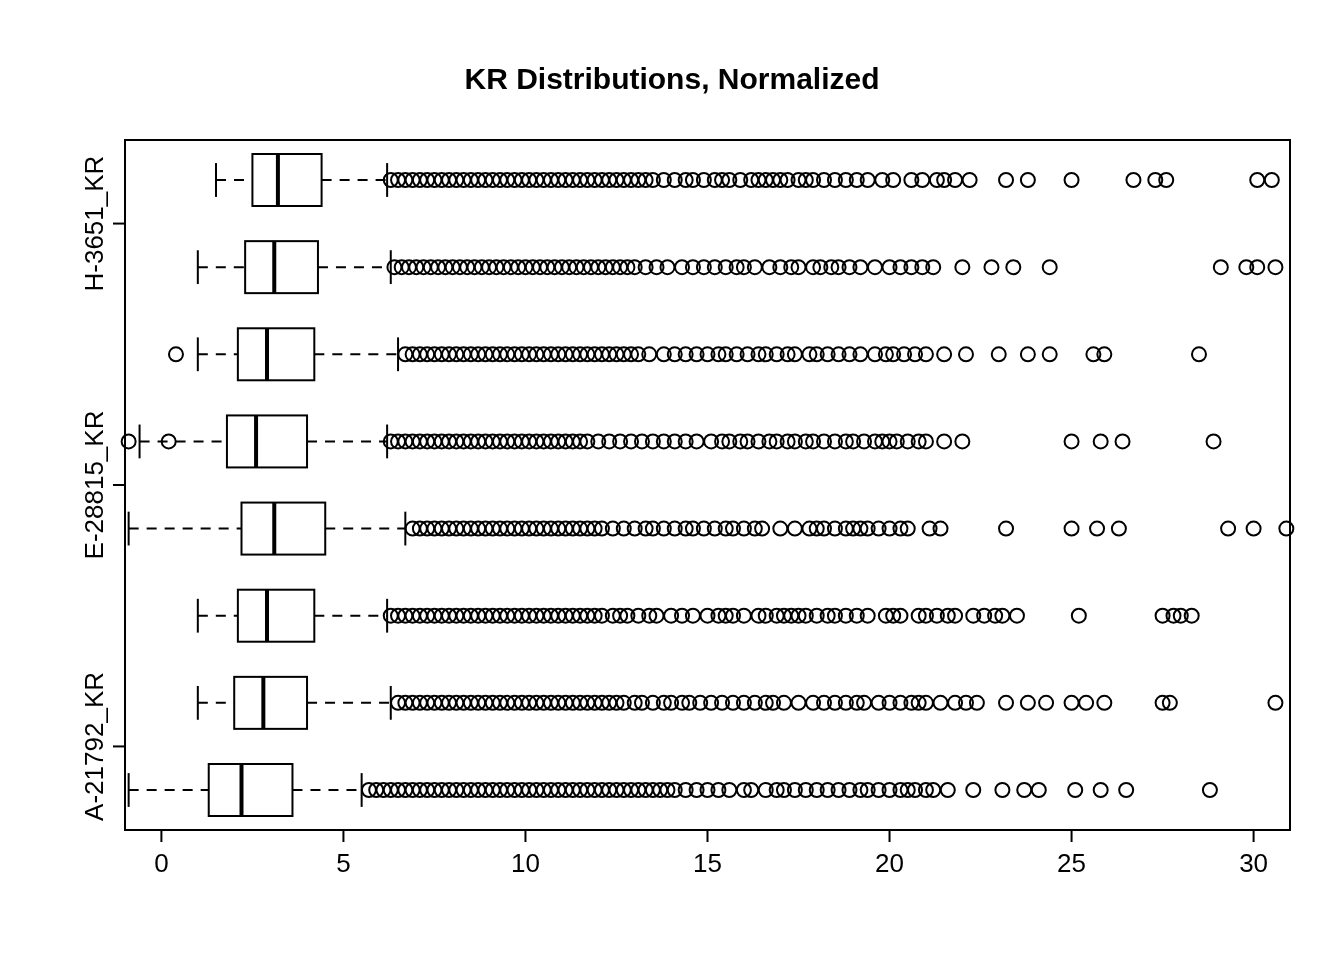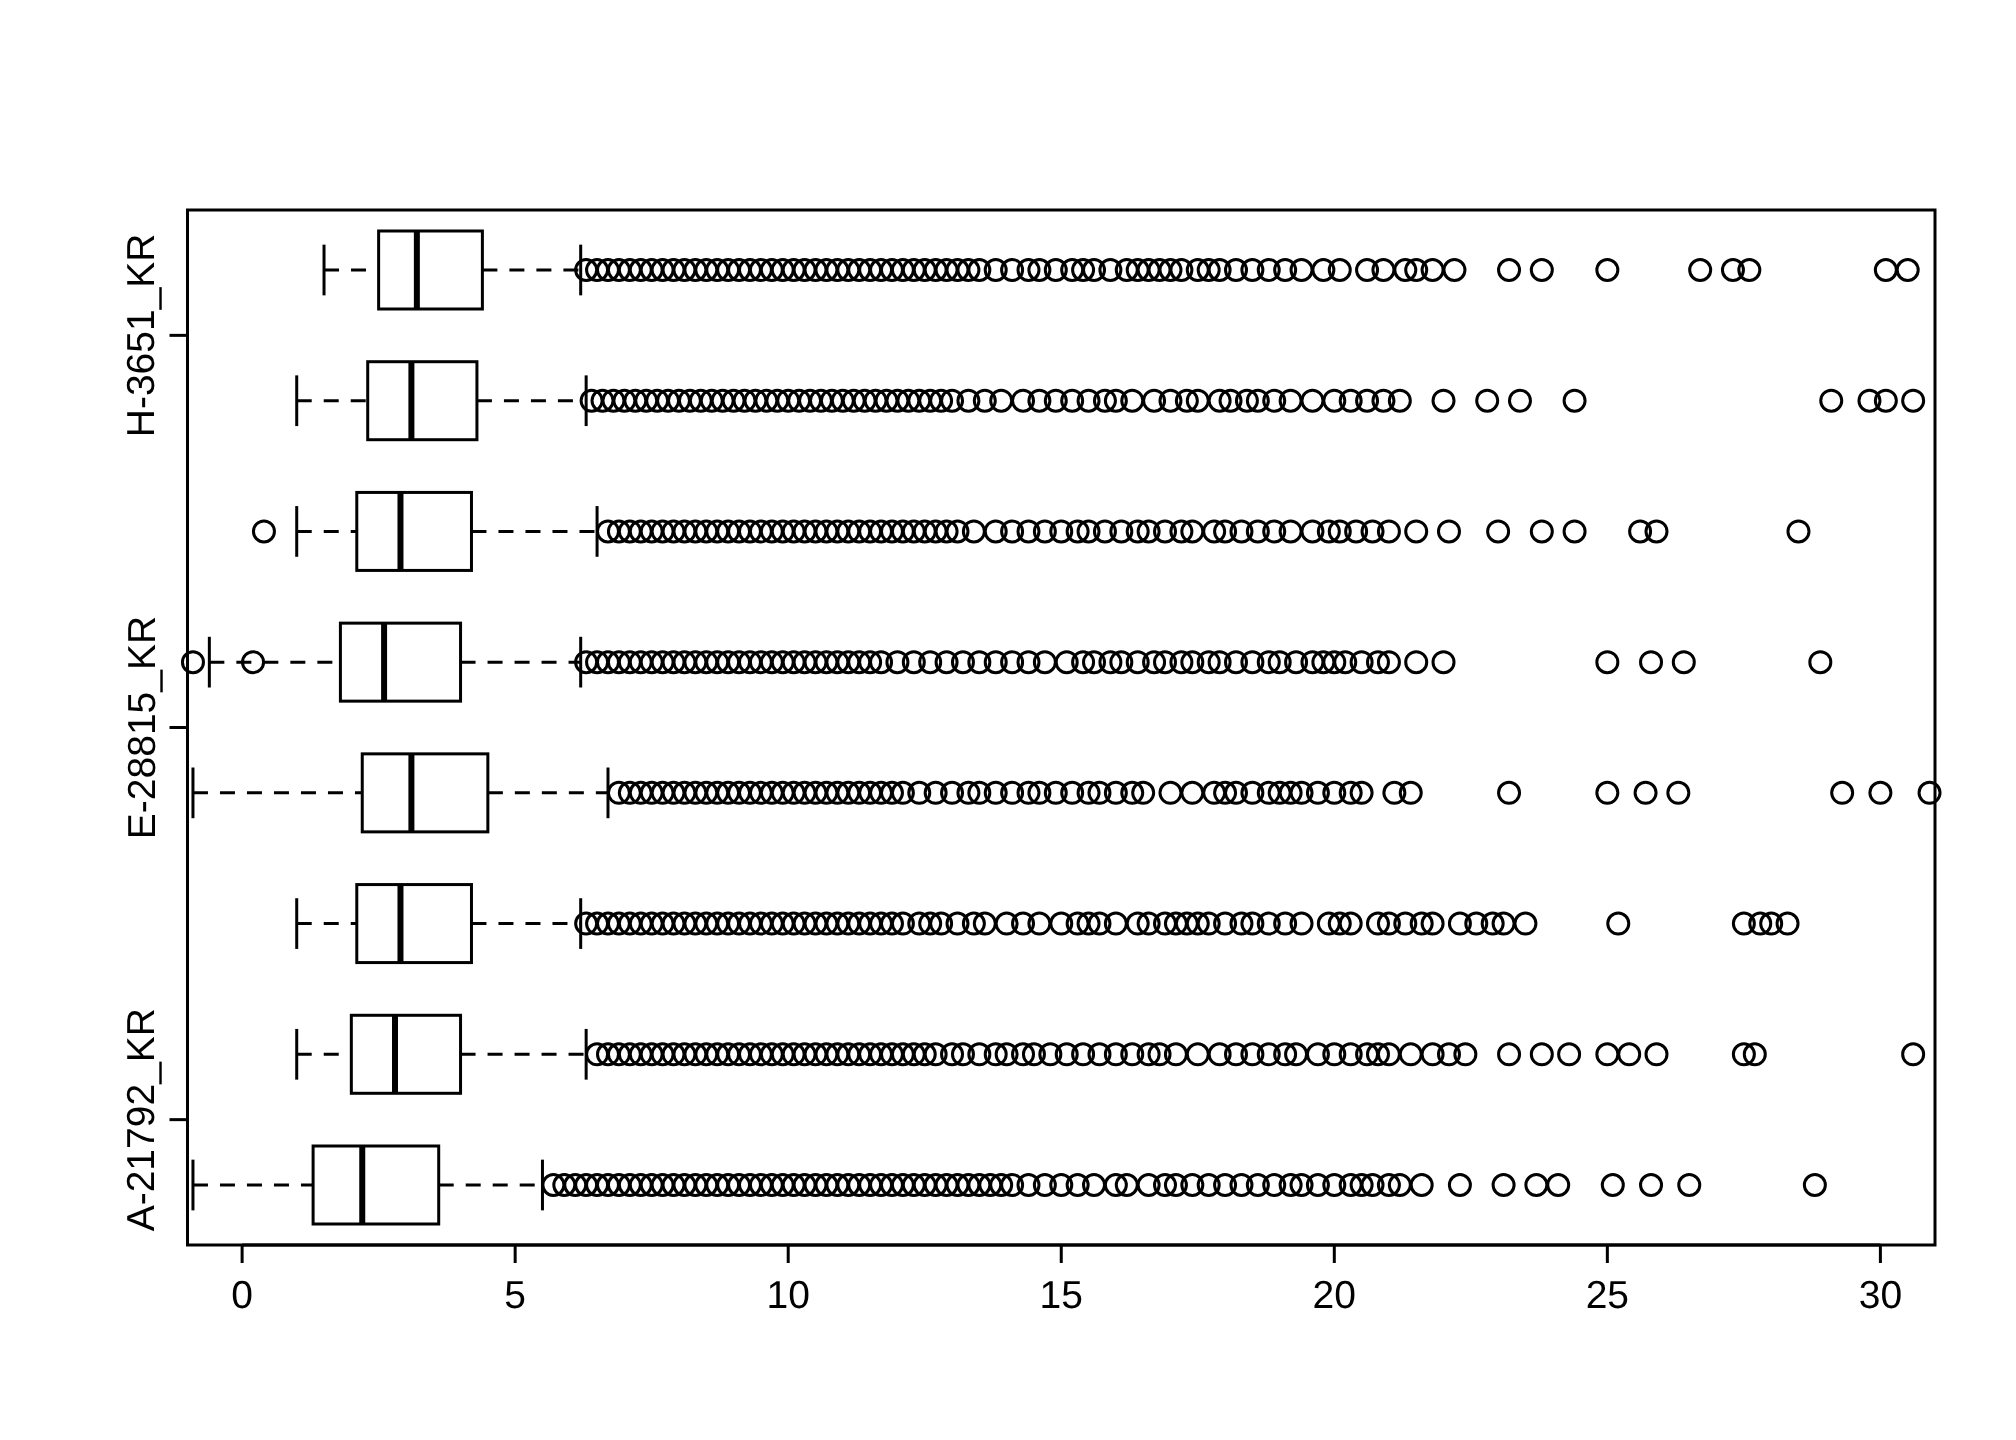--- a/index.html
+++ b/index.html
@@ -25,20 +25,21 @@
     font-weight: bold;
     color: #000;
   }
   svg { display: block; }
   text { font-family: Arial, Helvetica, sans-serif; }
 </style>
 </head>
 <body>
 
 <div class="chart-wrap">
+  <div class="title">KR Distributions, Normalized</div>
   <svg id="svg" width="1344" height="960">
       <rect x="125" y="140" width="1165" height="690" fill="none" stroke="#000" stroke-width="2"></rect>
       <line x1="161.40625" y1="830" x2="161.40625" y2="842" stroke="#000" stroke-width="2"></line>
       <text x="161.40625" y="872" text-anchor="middle" font-size="26" fill="#000">0</text>
       <line x1="343.4375" y1="830" x2="343.4375" y2="842" stroke="#000" stroke-width="2"></line>
       <text x="343.4375" y="872" text-anchor="middle" font-size="26" fill="#000">5</text>
       <line x1="525.46875" y1="830" x2="525.46875" y2="842" stroke="#000" stroke-width="2"></line>
       <text x="525.46875" y="872" text-anchor="middle" font-size="26" fill="#000">10</text>
       <line x1="707.5" y1="830" x2="707.5" y2="842" stroke="#000" stroke-width="2"></line>
       <text x="707.5" y="872" text-anchor="middle" font-size="26" fill="#000">15</text>

